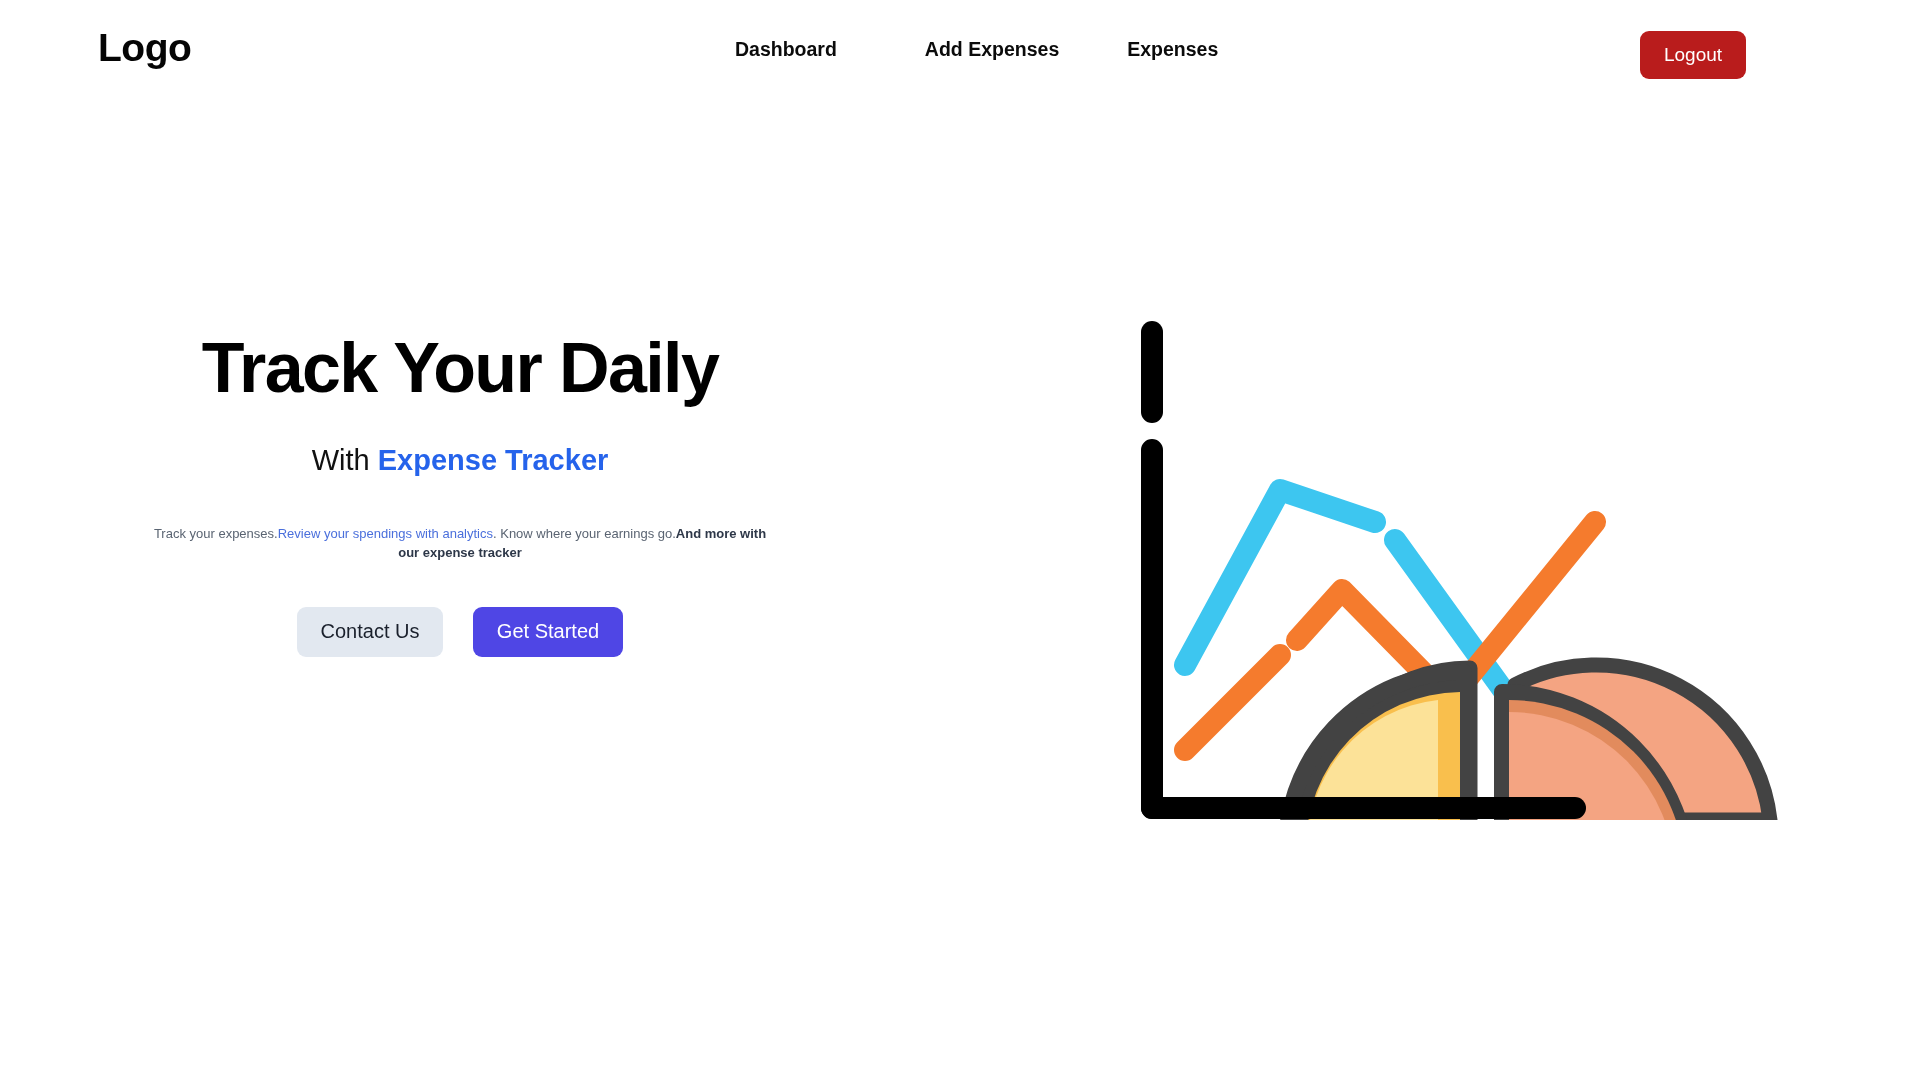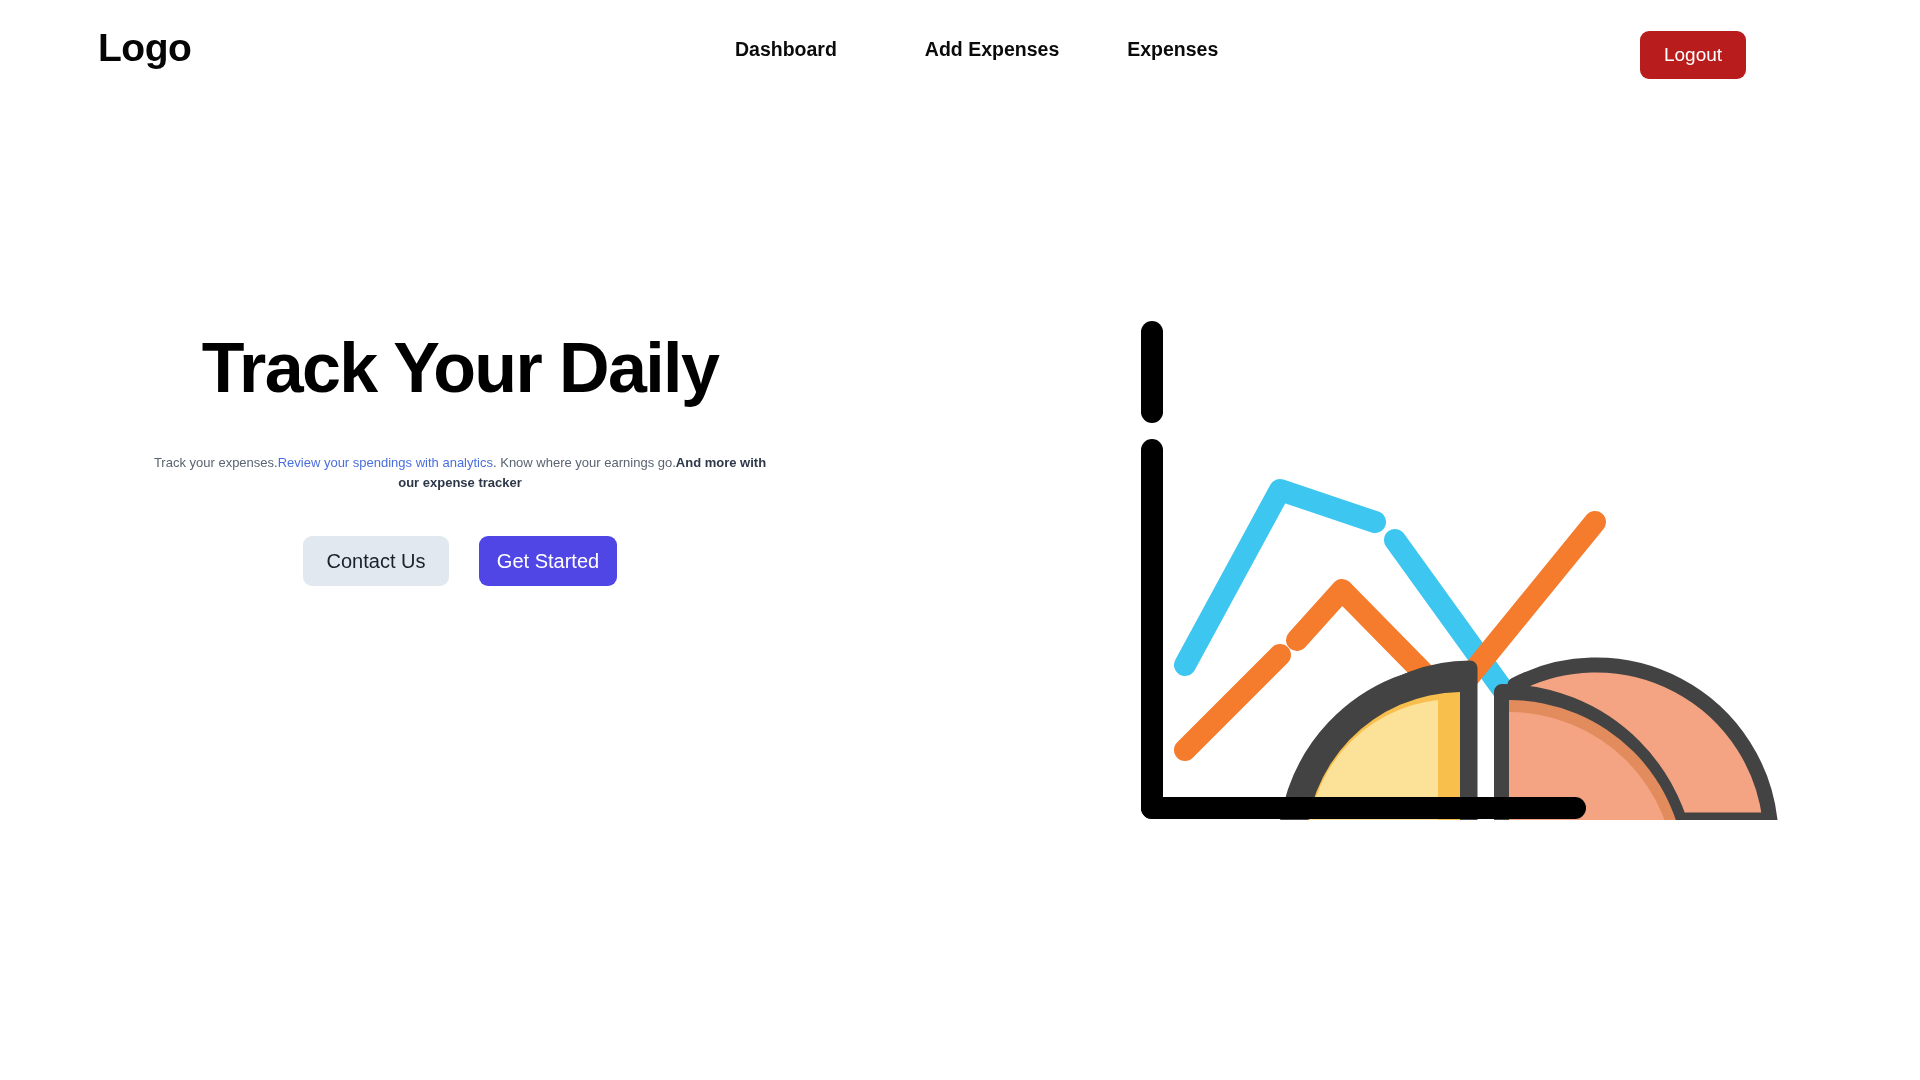--- a/index.html
+++ b/index.html
@@ -131,21 +131,21 @@
     justify-content: center;
   }
   .btn-secondary {
     background: #e2e8f0;
     color: #1a202c;
     width: 146px;
   }
   .btn-primary {
     background: #4f46e5;
     color: #ffffff;
-    width: 138px;
+    width: 150px;
   }
 
   
   .hero-art {
     position: absolute;
     left: 1130px;
     top: 300px;
     width: 690px;
     height: 520px;
     overflow: hidden;
@@ -167,20 +167,23 @@
 
   <button class="logout-btn">Logout</button>
 </header>
 
 <section class="hero-left">
 
   <h1 class="hero-title">
     <span>Track Your Daily</span><br>
   </h1>
 
+  <div class="hero-sub">
+    <span>With </span><span class="accent">Expense Tracker</span>
+  </div>
 
   <p class="hero-para">
     <span>Track your expenses.</span><span class="link">Review your spendings with analytics</span><span>. Know where your earnings go.</span><span class="strong">And more with our expense tracker</span>
   </p>
 
   <div class="hero-actions">
     <button class="btn btn-secondary">Contact Us</button>
     <button class="btn btn-primary">Get Started</button>
   </div>
 </section>

